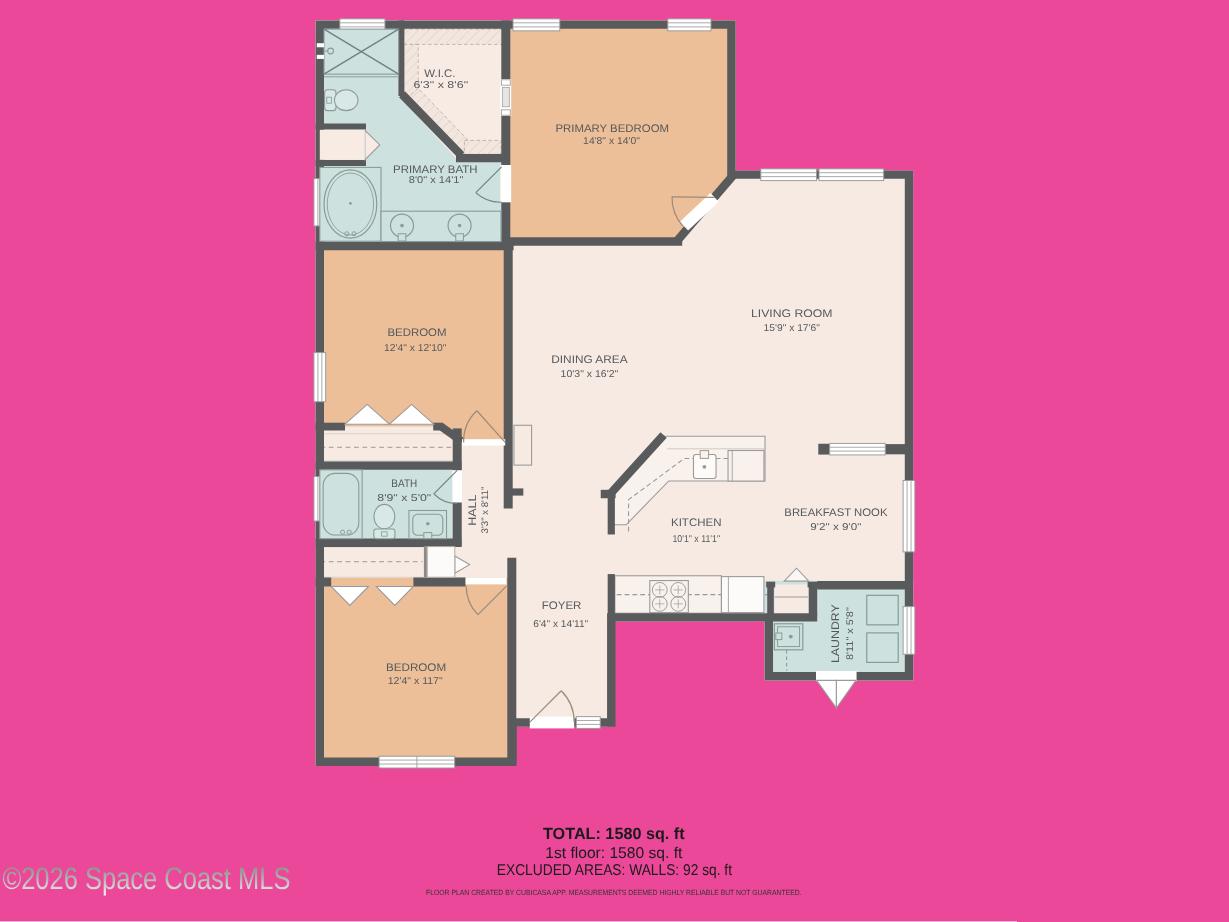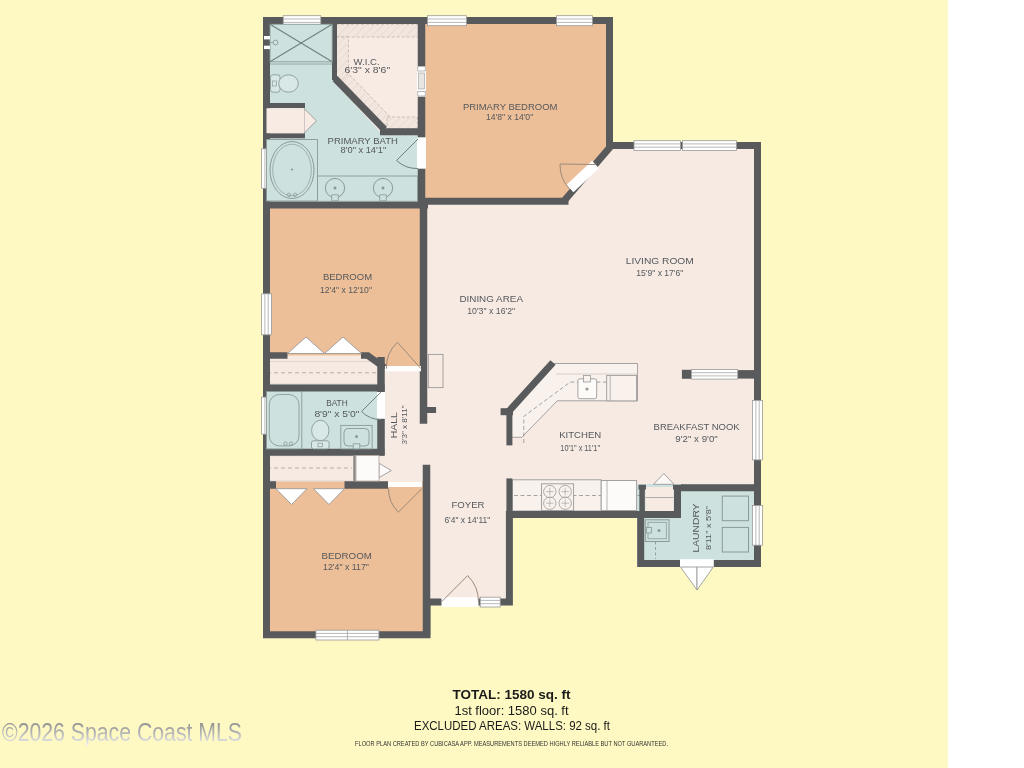--- a/index.html
+++ b/index.html
@@ -1,16 +1,16 @@
 <!DOCTYPE html>
 <html><head>
 <meta charset="utf-8">
 <style>
   html,body{margin:0;padding:0;background:#ffffff;}
-  #page{width:948px;height:768px;position:relative;background:#fef9c3;overflow:hidden;}
+  #page{width:1024px;height:768px;position:relative;background:#ec4899;overflow:hidden;}
   svg text{font-family:"Liberation Sans",sans-serif;}
 </style>
 </head>
 <body>
 <div id="page">
 <svg width="1024" height="768" viewBox="0 0 1024 768">
 <defs>
   <linearGradient id="wmgrad" x1="0" y1="0" x2="0" y2="1">
     <stop offset="0" stop-color="#7d7d7d"></stop>
     <stop offset="0.5" stop-color="#b2b2b2"></stop>

